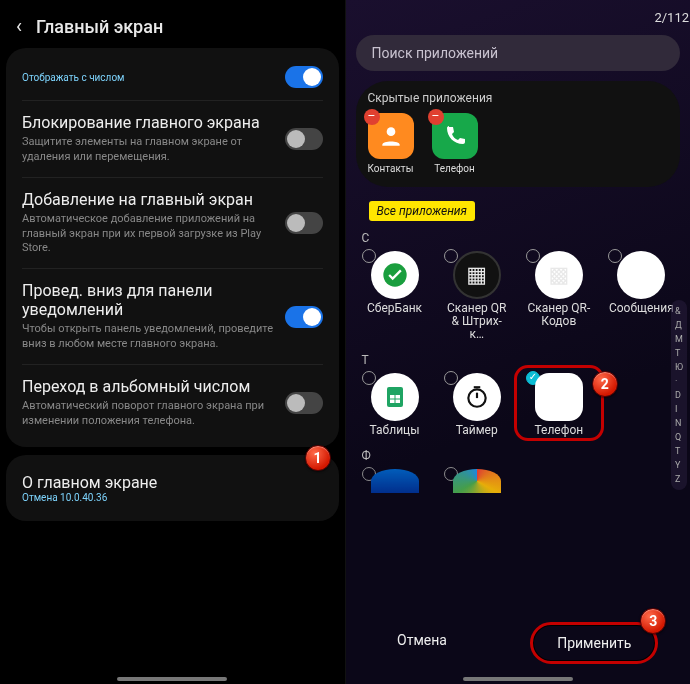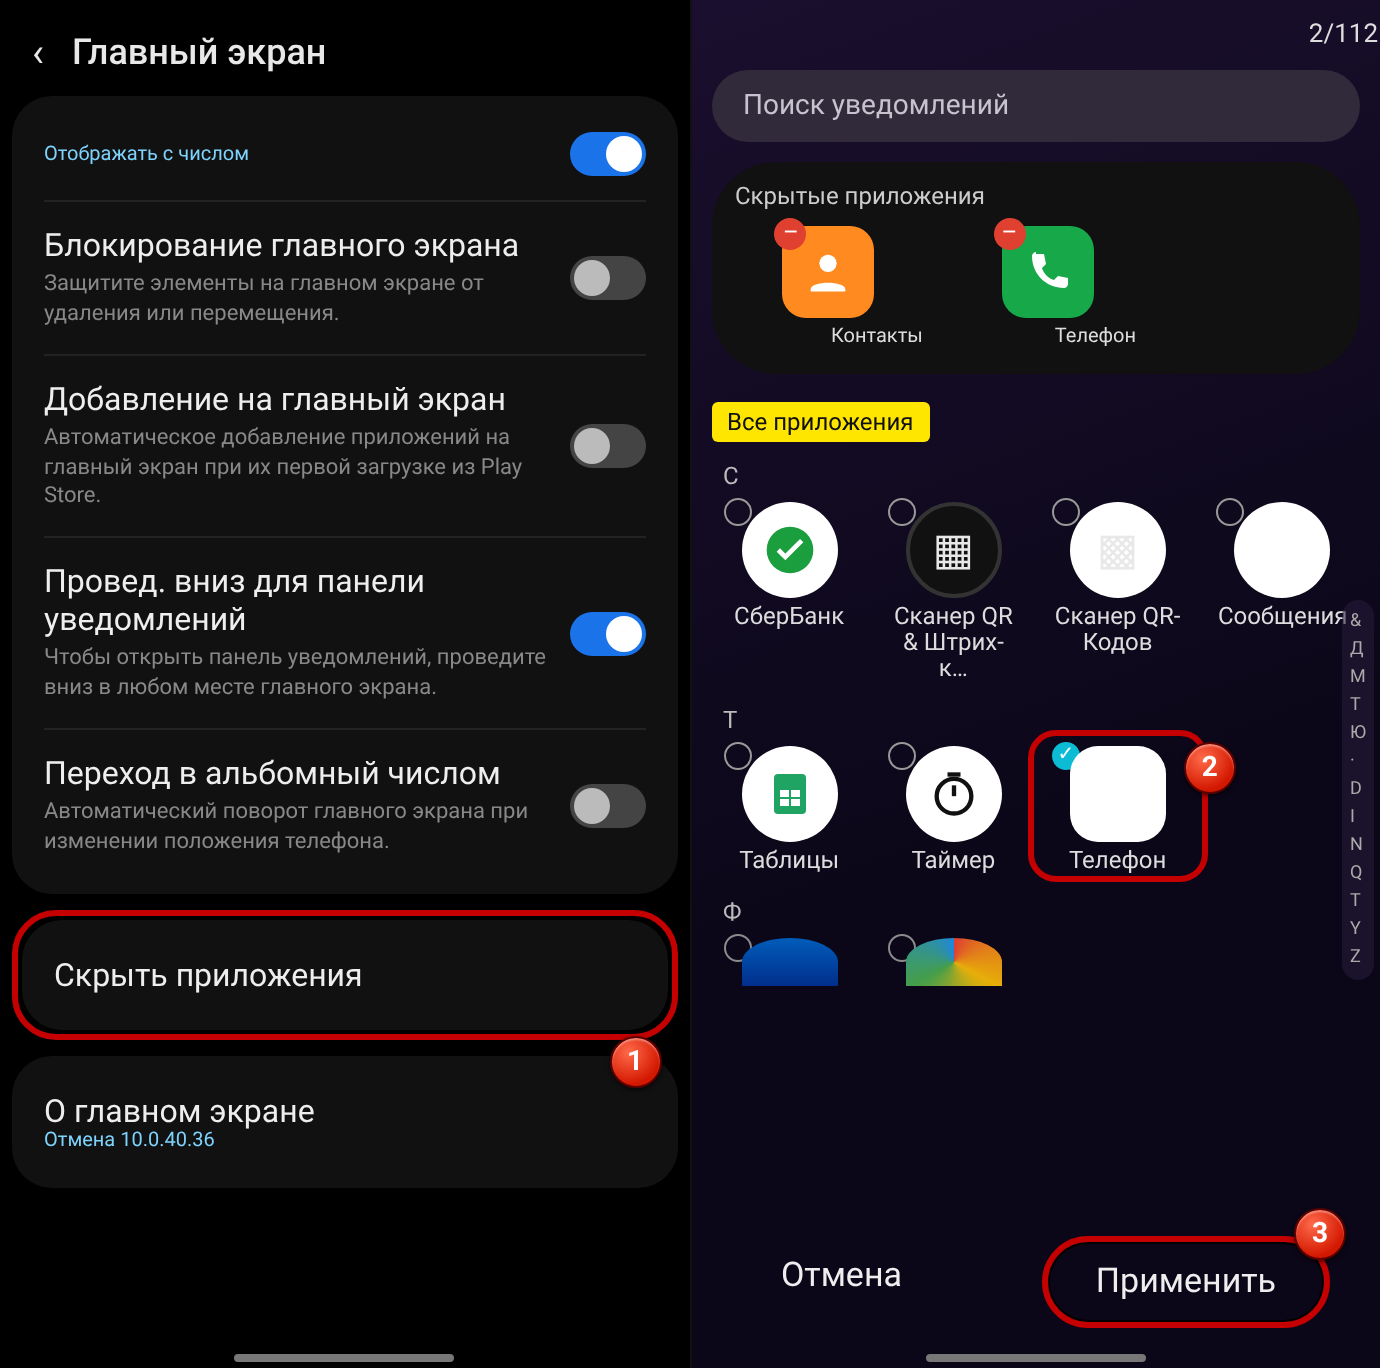--- a/index.html
+++ b/index.html
@@ -65,28 +65,28 @@
   .hidden-panel{
     margin:0 10px 10px; background:#111; border-radius:32px; padding:10px 12px 12px;
   }
   .hidden-panel .lbl{ font-size:12px; color:#ccc; margin-bottom:8px;}
   .hrow{ display:flex; gap:18px; }
   .app{ display:flex; flex-direction:column; align-items:center; gap:4px; }
   .app .ic{
     width:46px; height:46px; border-radius:12px; position:relative;
     display:flex; align-items:center; justify-content:center;
   }
-  .app .nm{ font-size:10px; color:#ddd; text-align:center; max-width:62px; line-height:1.15;margin-left:48px; }
+  .app .nm{ font-size:10px; color:#ddd; text-align:center; max-width:62px; line-height:1.15; }
   .minus{
     position:absolute; top:-4px; left:-4px; width:16px; height:16px; border-radius:50%;
     background:#e04030; color:#fff; font-size:12px; line-height:14px; text-align:center;
   }
   .tag-all{
-    display:inline-block; margin:4px 10px 6px; padding:3px 8px;
-    background:#ffe600; color:#111; font-size:12px; border-radius:3px;
+    display:inline-block; margin:4px 23px 6px; padding:3px 8px;
+    background:#ffe600; color:#111; font-size:12px; border-radius:3px;font-style:italic;
   }
   .section-letter{ color:#bbb; font-size:12px; padding:4px 16px 2px; }
   .app-grid{
     display:grid; grid-template-columns:repeat(4,1fr);
     gap:8px 4px; padding:4px 10px 8px 10px;
   }
   .gapp{ display:flex; flex-direction:column; align-items:center; gap:3px; position:relative;}
   .gapp .ic{
     width:48px; height:48px; border-radius:50%; background:#fff;
     display:flex; align-items:center; justify-content:center; position:relative;
@@ -101,21 +101,21 @@
   .chk.on::after{ content:"✓"; color:#fff; font-size:10px; position:absolute; top:-1px; left:2px;}
   .az{
     position:absolute; right:3px; top:300px; display:flex; flex-direction:column;
     gap:4px; font-size:9px; color:#aaa; background:rgba(40,30,60,.55);
     padding:6px 4px; border-radius:10px;
   }
   .bottom-bar{
     position:absolute; bottom:14px; left:0; right:0;
     display:flex; justify-content:space-around; padding:6px 0;
   }
-  .bbtn{ font-size:17px; color:#eee; padding:10px 20px; }
+  .bbtn{ font-size:14px; color:#eee; padding:10px 20px; }
   
   .ic-contacts{ background:#ff8a1f; }
   .ic-phone{ background:#17a84a; }
   .ic-sber{ background:#fff;}
   .ic-qr{ background:#fff; font-size:18px;}
   .ic-msg{ background:#1793e6; color:#fff;}
   .ic-sheets{ background:#fff;}
   .ic-timer{ background:#fff;}
   .ic-phone2{ background:#17a84a; border-radius:14px !important;}
   .phone-right .callout-app{
@@ -169,45 +169,36 @@
     <div class="divider"></div>
     <div class="row">
       <div class="txt">
         <div class="ttl">Переход в альбомный числом</div>
         <div class="sub">Автоматический поворот главного экрана при изменении положения телефона.</div>
       </div>
       <div class="toggle"></div>
     </div>
   </div>
 
-  <div class="callout" style="margin:0 6px 8px;">
-    <div class="settings-panel" style="margin:0;">
-      <div class="row">
-        <div class="txt">
-            <div class="ttl">Скрыть приложения</div>
-          </div>
-      </div>
-    </div>
-  </div>
 
   <div class="settings-panel" style="position:relative;">
     <div class="row">
       <div class="txt">
         <div class="ttl">О главном экране</div>
         <div class="link-blue">Отмена 10.0.40.36</div>
       </div>
     </div>
     <div class="badge" style="top:-10px; right:8px;">1</div>
   </div>
   <div class="nav-pill"></div>
 </div>
 
 <div class="phone phone-right">
   <div class="counter">2/112</div>
-  <div class="search-box">Поиск уведомлений</div>
+  <div class="search-box">Поиск приложений</div>
 
   <div class="hidden-panel">
     <div class="lbl">Скрытые приложения</div>
     <div class="hrow">
       <div class="app">
         <div class="ic ic-contacts">
           <span class="minus">–</span>
           <svg width="26" height="26" viewBox="0 0 24 24" fill="#fff">
               <circle cx="12" cy="8" r="4"></circle>
               <path d="M4 20c0-4 16-4 16 0v1H4z"></path>

